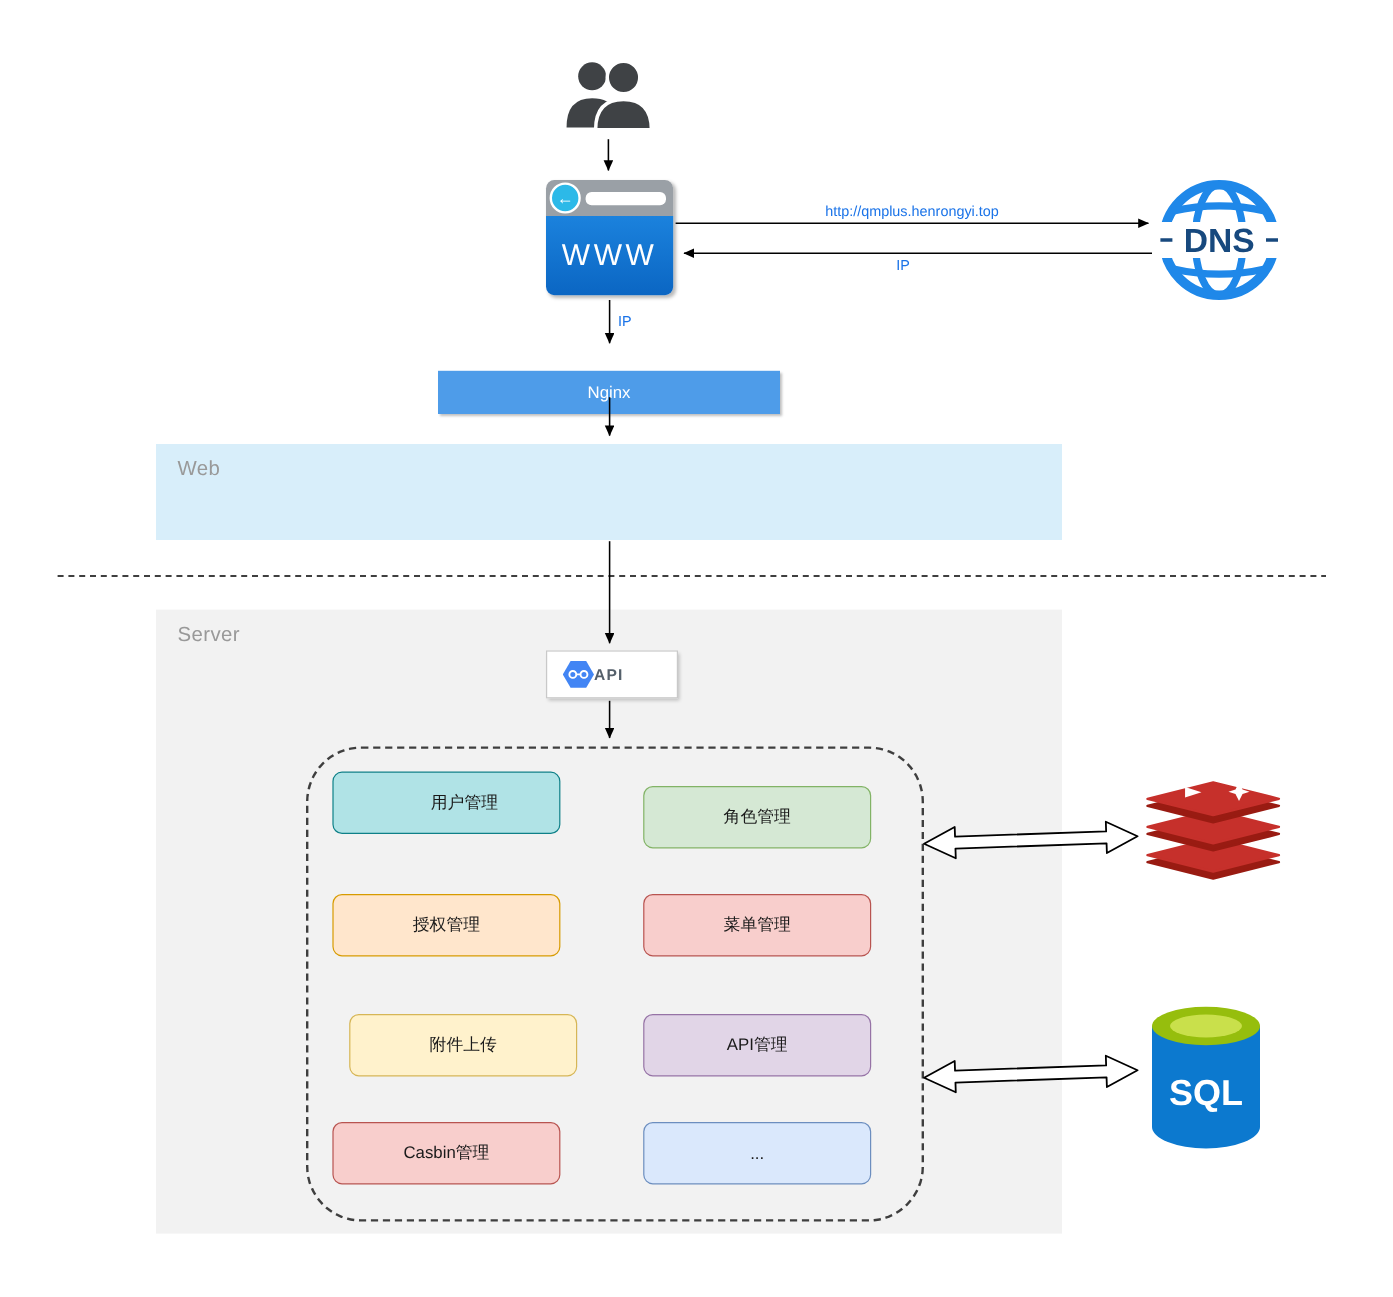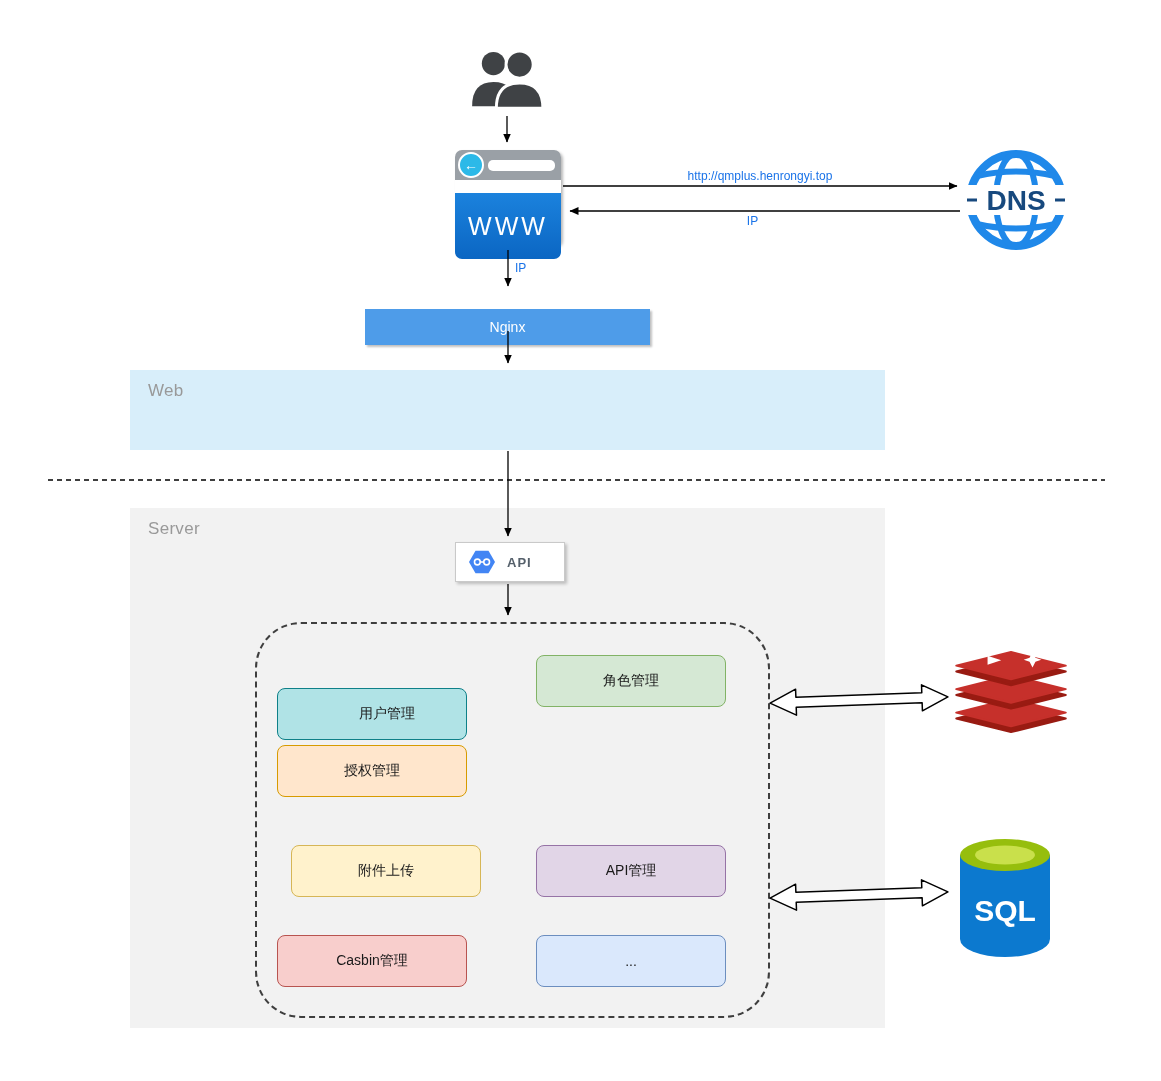--- a/index.html
+++ b/index.html
@@ -20,47 +20,47 @@
   .browser { position:absolute; left:455px; top:150px; width:106px; height:96px; border-radius:7px;
              box-shadow:2px 2px 3px rgba(0,0,0,.28); z-index:5; }
   .browser-top { position:relative; height:30px; background:var(--browser-topbar,#9aa0a6); border-radius:7px 7px 0 0; }
   .browser-addr { position:absolute; left:33px; right:6px; top:10px; height:11px; background:#fff; border-radius:5px; }
   .browser-back { position:absolute; left:3px; top:2px; width:26px; height:26px; border-radius:50%;
                   background:var(--browser-back-btn,#2cb9e8); border:2px solid #fff; color:#fff;
                   font-size:14px; font-weight:bold; display:flex; align-items:center; justify-content:center; }
   .browser-body { height:66px; border-radius:0 0 7px 7px;
                   background:linear-gradient(180deg,#1b82dd,var(--browser-body,#0b66c3));
                   color:#fff; font-size:25px; letter-spacing:3px;
-                  display:flex; align-items:center; justify-content:center;margin-top:13px; }
+                  display:flex; align-items:center; justify-content:center; }
 
   .dns { position:absolute; left:964px; top:148px; width:104px; height:104px; z-index:5; }
 
   .nginx { position:absolute; left:365px; top:293px; width:285px; height:36px;
            background:var(--nginx-bar,#4e9ce9); color:#fff; font-size:14px;
            display:flex; align-items:center; justify-content:center;
            box-shadow:2px 2px 2px rgba(0,0,0,.25); z-index:5;margin-top:16px; }
 
   .flow-label { position:absolute; font-size:12px; color:var(--arrow-label,#1a73e8); z-index:25; }
   .lbl-url { left:610px; top:169px; width:300px; text-align:center; }
   .lbl-ip-dns { left:610px; top:214px; width:285px; text-align:center; }
   .lbl-ip-nginx { left:515px; top:261px; }
 
   .api-badge { position:absolute; left:455px; top:542px; width:110px; height:40px; background:#fff;
                border:1px solid #c9c9c9; box-shadow:2px 2px 3px rgba(0,0,0,.22);
-               display:flex; align-items:center; gap:12px; padding-left:13px; z-index:5; }
+               display:flex; align-items:center; gap:0; padding-left:13px; z-index:5; }
   .api-hex { width:26px; height:28px; flex:0 0 auto; }
   .api-label { font-size:13px; font-weight:bold; letter-spacing:1px; color:#55606b; }
 
   .modules-box { position:absolute; left:255px; top:622px; width:515px; height:396px;
                  border:2px dashed #3e3e3e; border-radius:46px; z-index:4; }
 
   .module { position:absolute; width:190px; height:52px; border:1px solid #888; border-radius:8px;
             display:flex; align-items:center; justify-content:center; font-size:14px;
             color:var(--module-text,#1a1a1a); z-index:6; }
-  .mod-0 { left:277px; top:688px;padding-left:30px; }
+  .mod-0 { left:277px; top:643px;padding-left:30px; }
   .mod-1 { left:536px; top:655px; }
   .mod-2 { left:277px; top:745px; }
   .mod-3 { left:536px; top:745px; }
   .mod-4 { left:291px; top:845px; }
   .mod-5 { left:536px; top:845px; }
   .mod-6 { left:277px; top:935px; }
   .mod-7 { left:536px; top:935px; }
 
   .redis { position:absolute; left:952px; top:650px; width:118px; height:88px; z-index:5; }
   .sql   { position:absolute; left:955px; top:833px; width:100px; height:130px; z-index:5; }
@@ -124,20 +124,23 @@
   <div class="modules-box"></div>
 
   <div class="module mod-0" style="background: rgb(176, 227, 230); border-color: rgb(14, 128, 136);">
       <span>用户管理</span>
     </div>
   <div class="module mod-1" style="background: rgb(213, 232, 212); border-color: rgb(130, 179, 102);">
       <span>角色管理</span>
     </div>
   <div class="module mod-2" style="background: rgb(255, 230, 204); border-color: rgb(215, 155, 0);">
       <span>授权管理</span>
+    </div>
+  <div class="module mod-3" style="background: rgb(248, 206, 204); border-color: rgb(184, 84, 80);">
+      <span>菜单管理</span>
     </div>
   <div class="module mod-4" style="background: rgb(255, 242, 204); border-color: rgb(214, 182, 86);">
       <span>附件上传</span>
     </div>
   <div class="module mod-5" style="background: rgb(225, 213, 231); border-color: rgb(150, 115, 166);">
       <span>API管理</span>
     </div>
   <div class="module mod-6" style="background: rgb(248, 206, 204); border-color: rgb(184, 84, 80);">
       <span>Casbin管理</span>
     </div>

